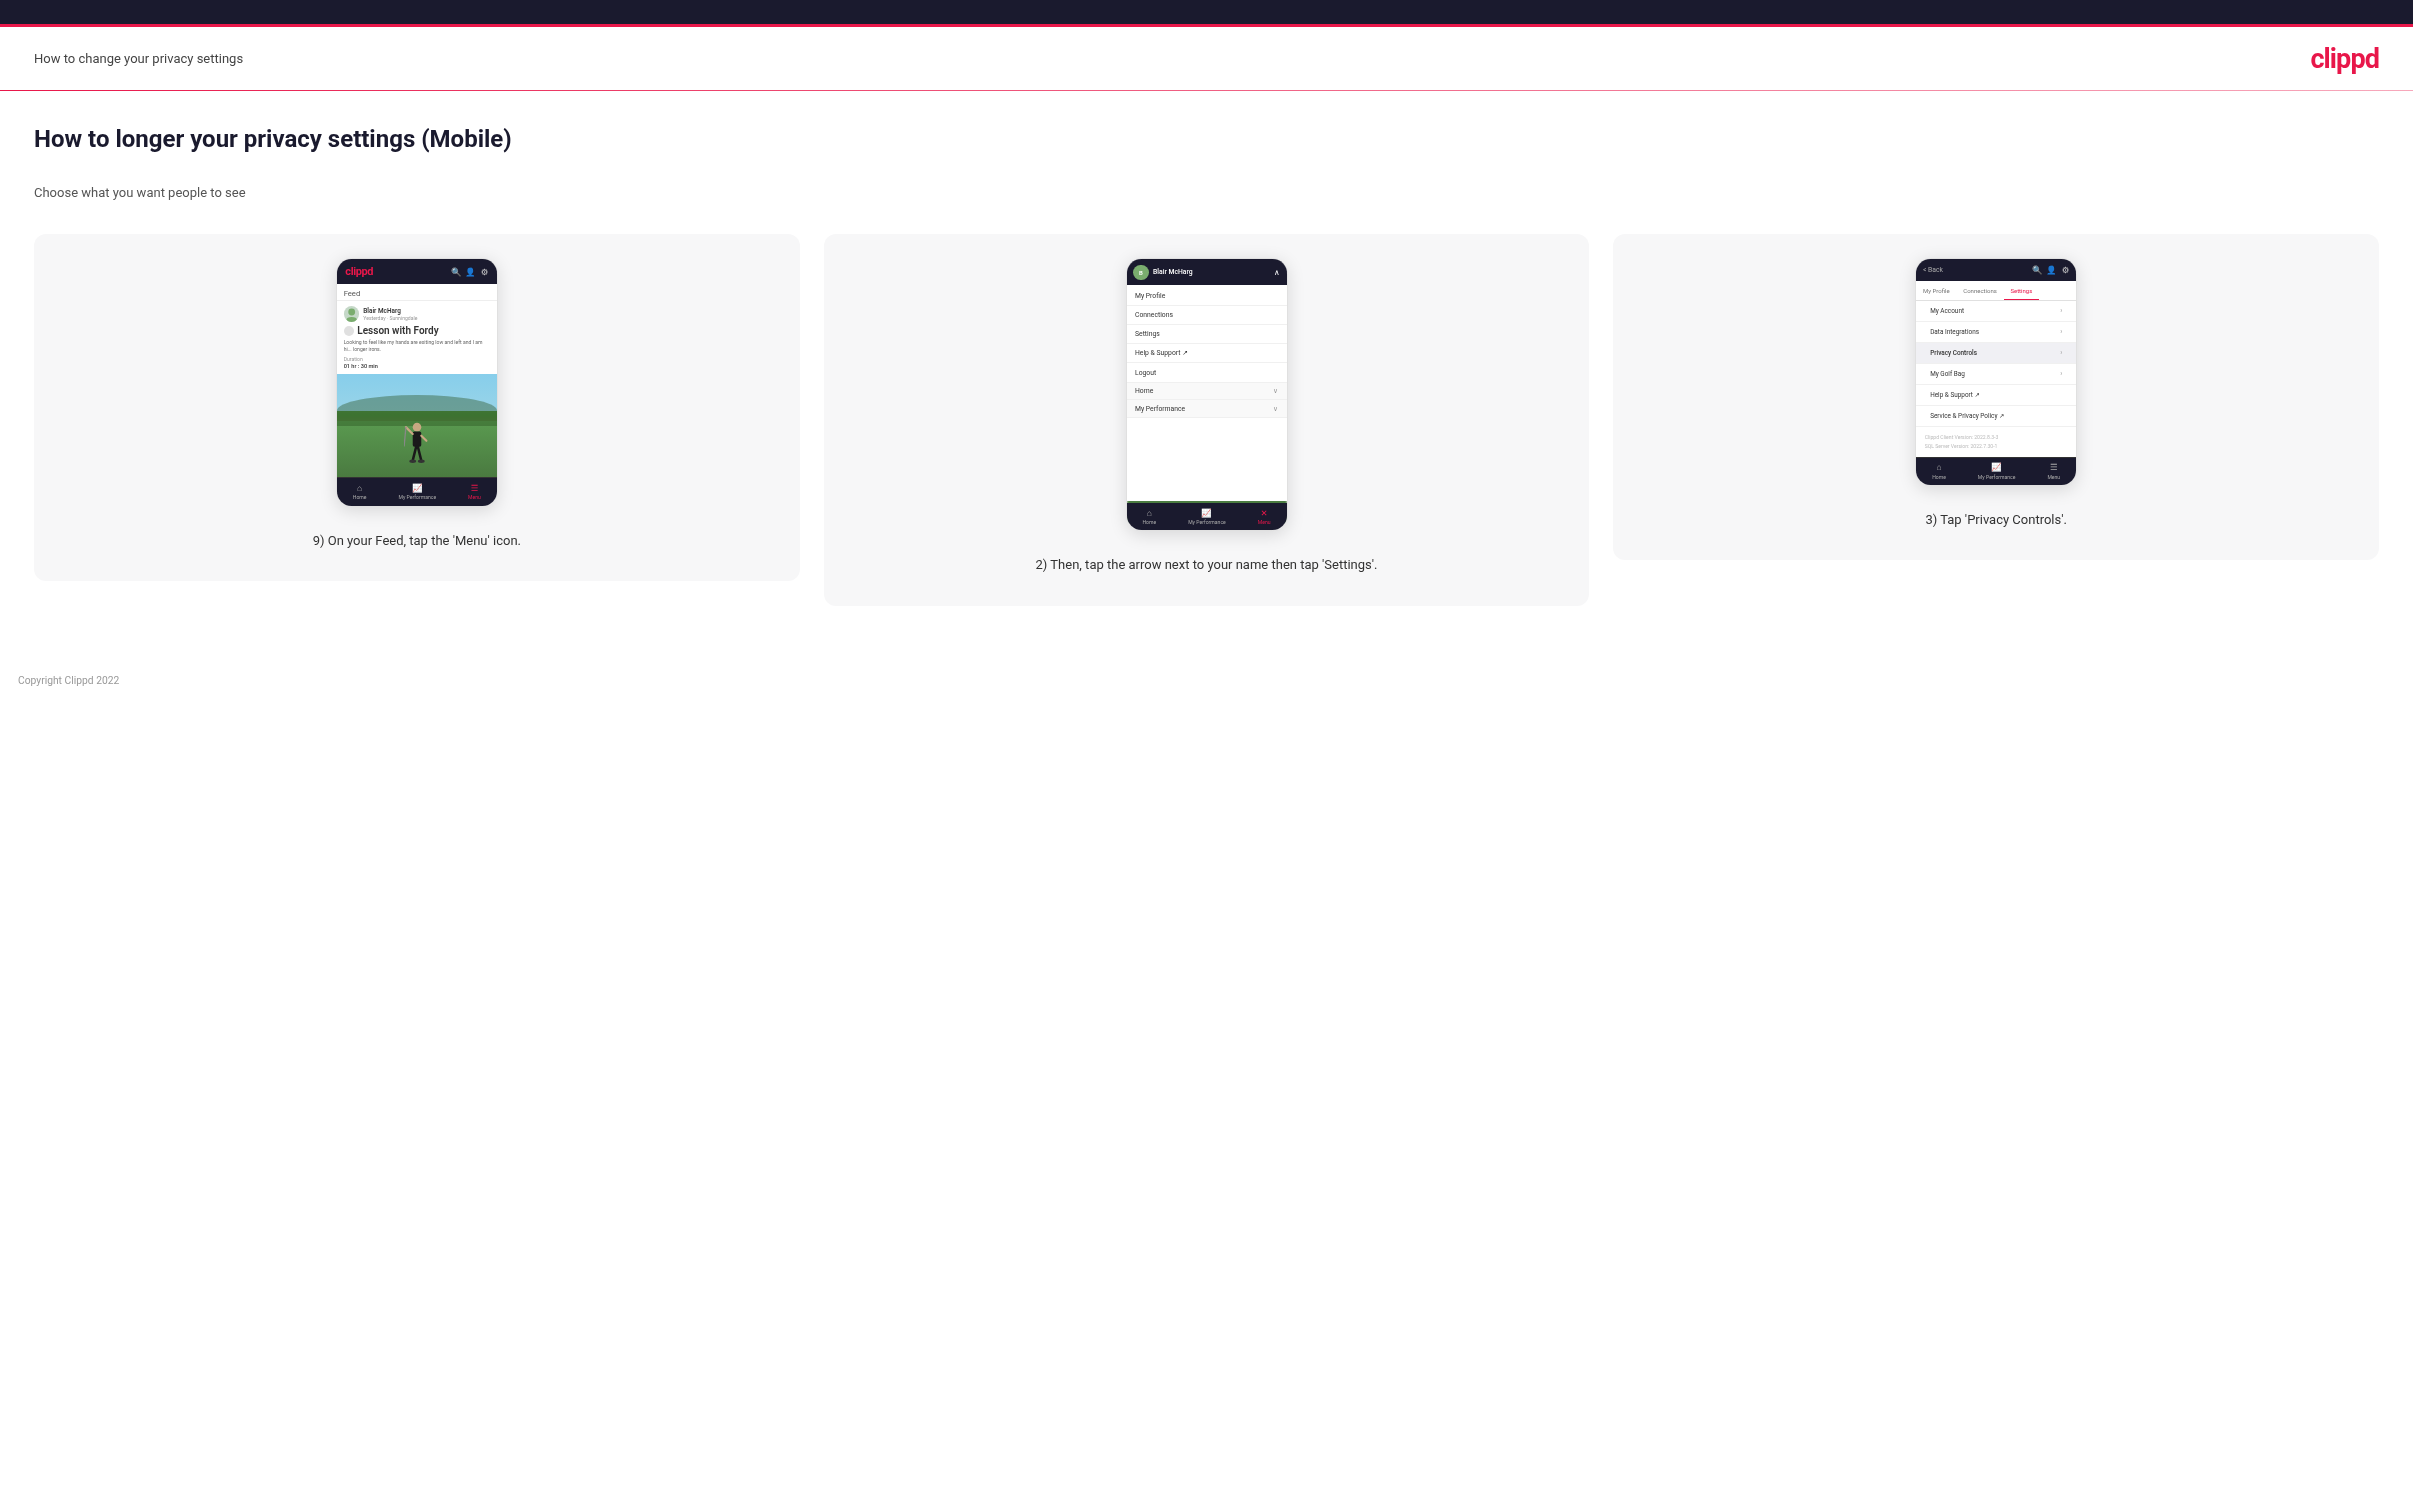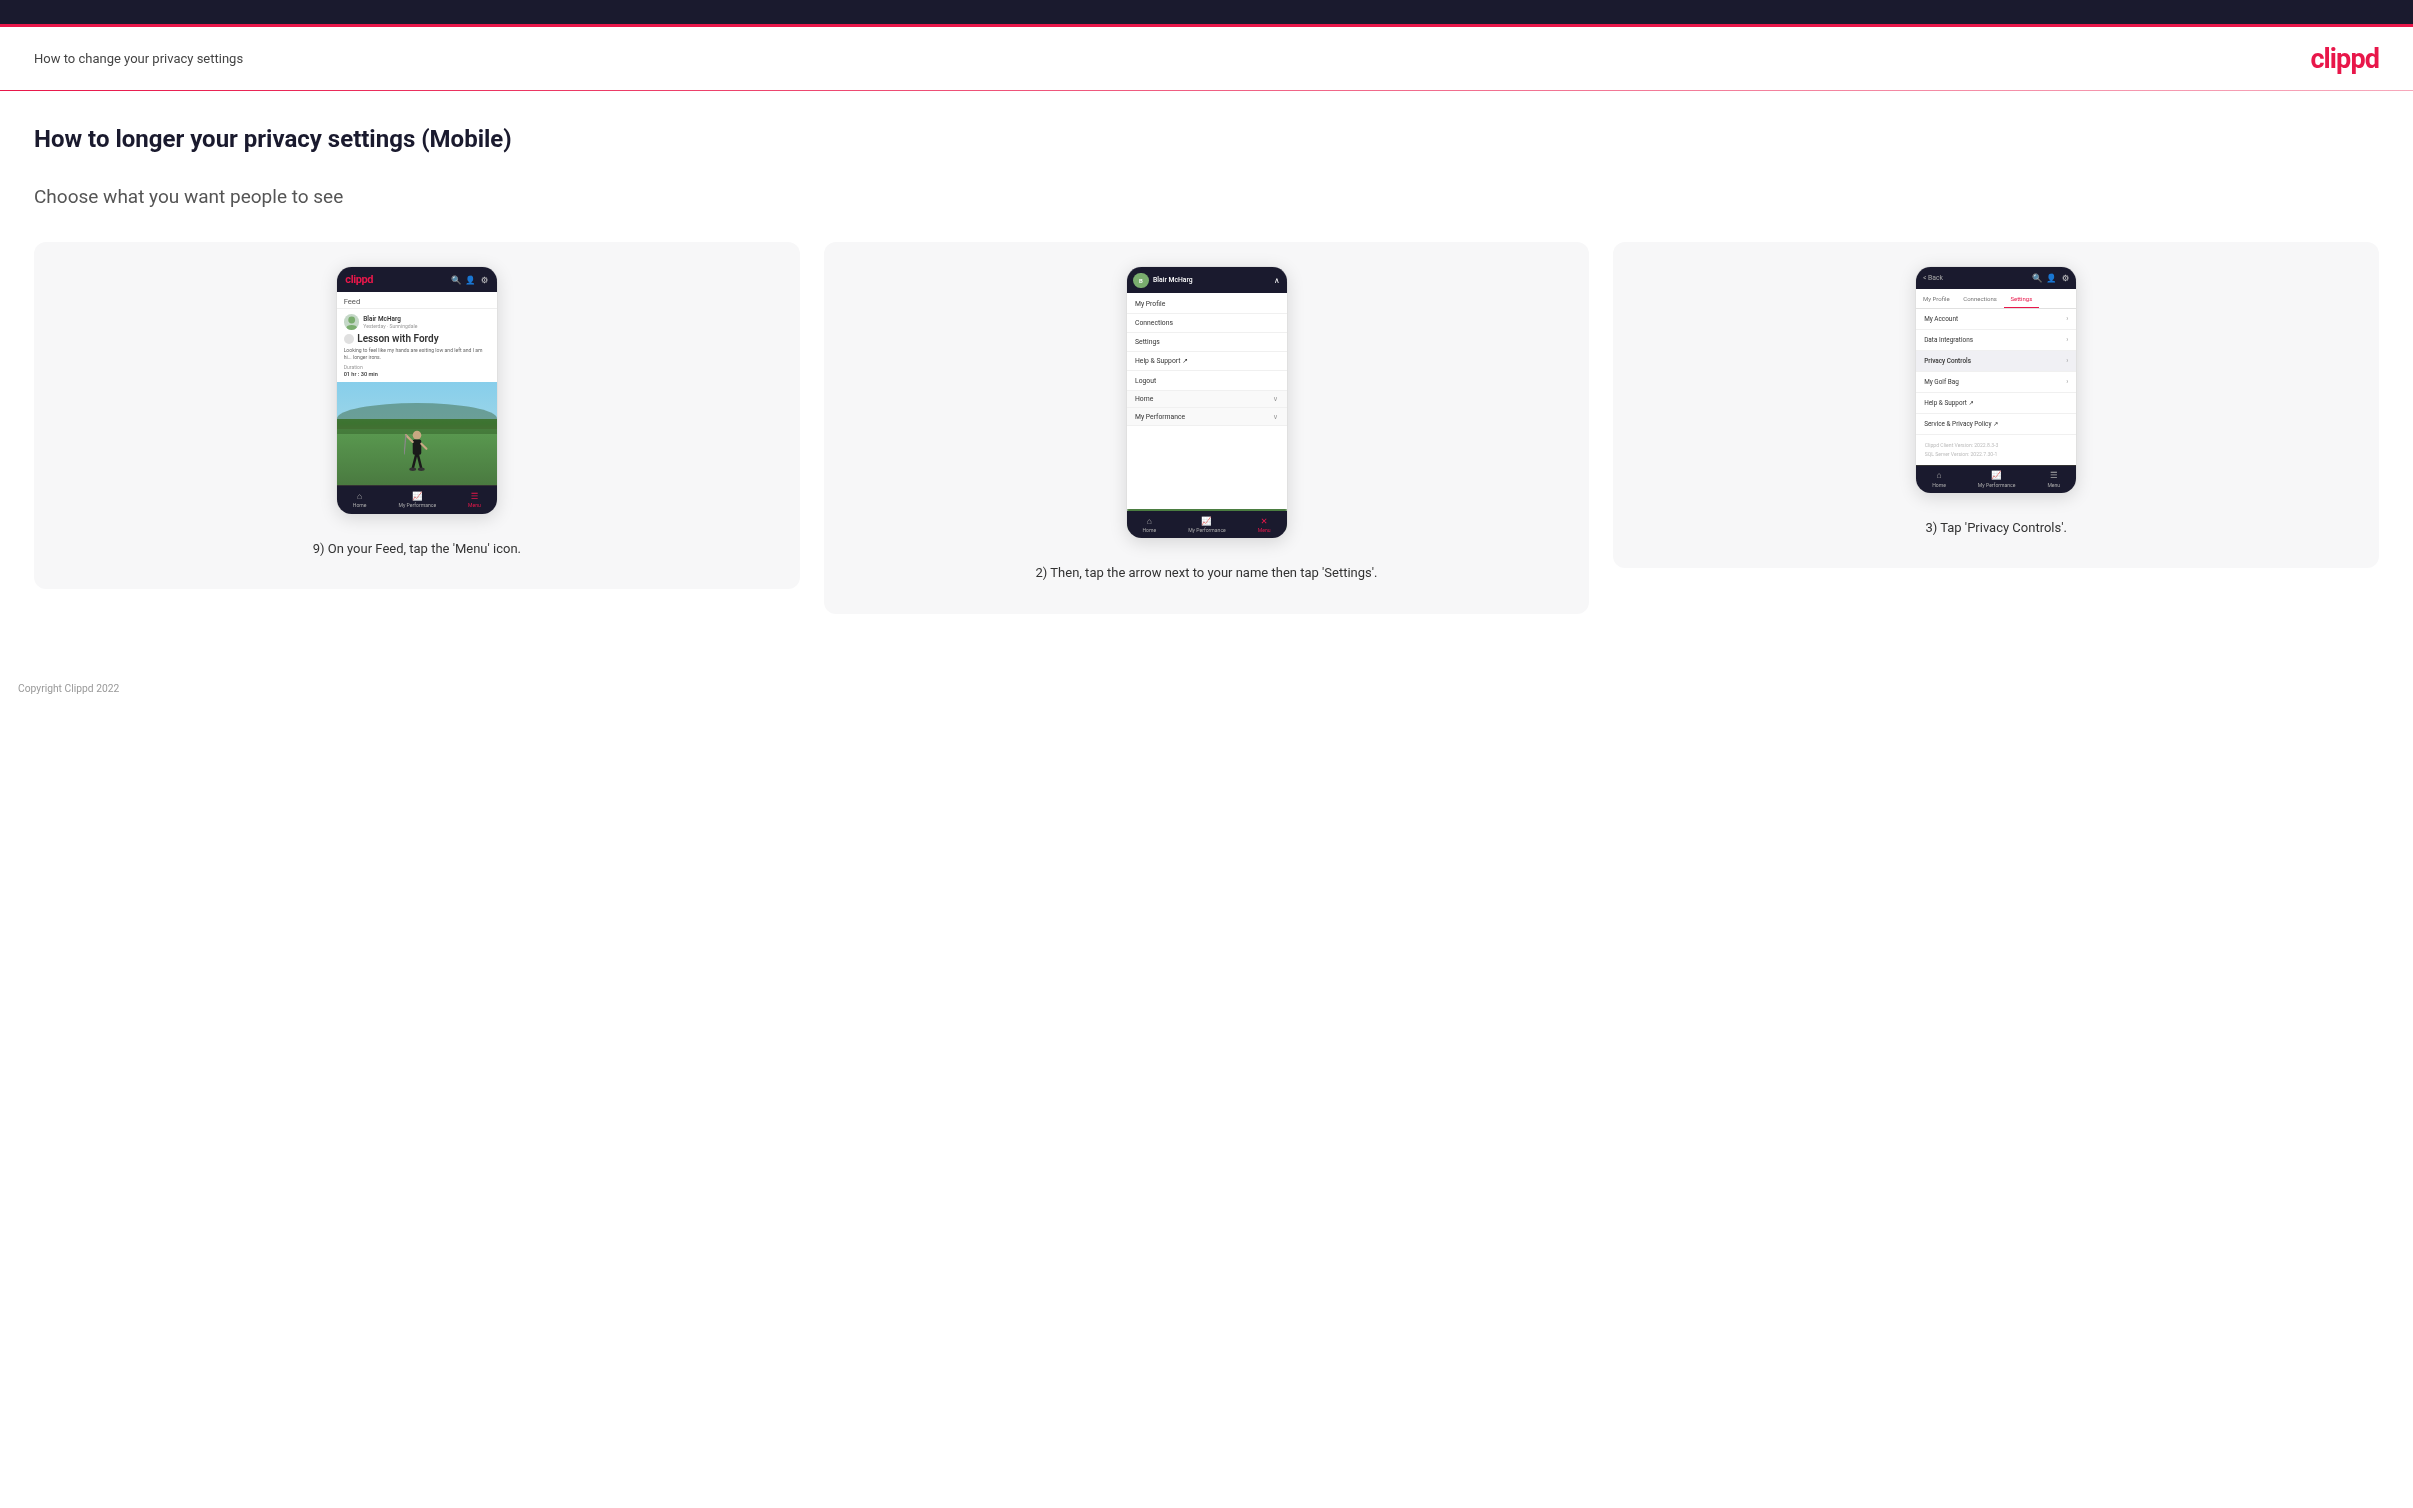--- a/index.html
+++ b/index.html
@@ -53,21 +53,21 @@
     .main {
       padding: 0 34px 51px 34px;
     }
     .page-heading {
       font-size: 24px;
       font-weight: 700;
       color: #1a1a2e;
       margin-bottom: 5.1px;
     }
     .page-subheading {
-      font-size: 19px;
+      font-size: 13px;
       color: #555;
       font-weight: 400;
       margin-bottom: 34px;
       margin-top: 32px;
     }
 
     
     .steps-row {
       display: flex;
       gap: 24px;
@@ -319,21 +319,21 @@
       border-bottom: 1.7px solid #e8174a;
     }
     .settings-list {
       background: #fff;
       padding: 0;
     }
     .settings-list-item {
       display: flex;
       align-items: center;
       justify-content: space-between;
-      padding: 6px 8px;
+      padding: 6px 14px;
       border-bottom: 0.9px solid #f0f0f0;
       font-size: 6.4px;
       color: #333;
     }
     .settings-list-item.highlighted {
       background: #f7f7f7;
     }
     .settings-chevron {
       color: #999;
       font-size: 6.8px;

